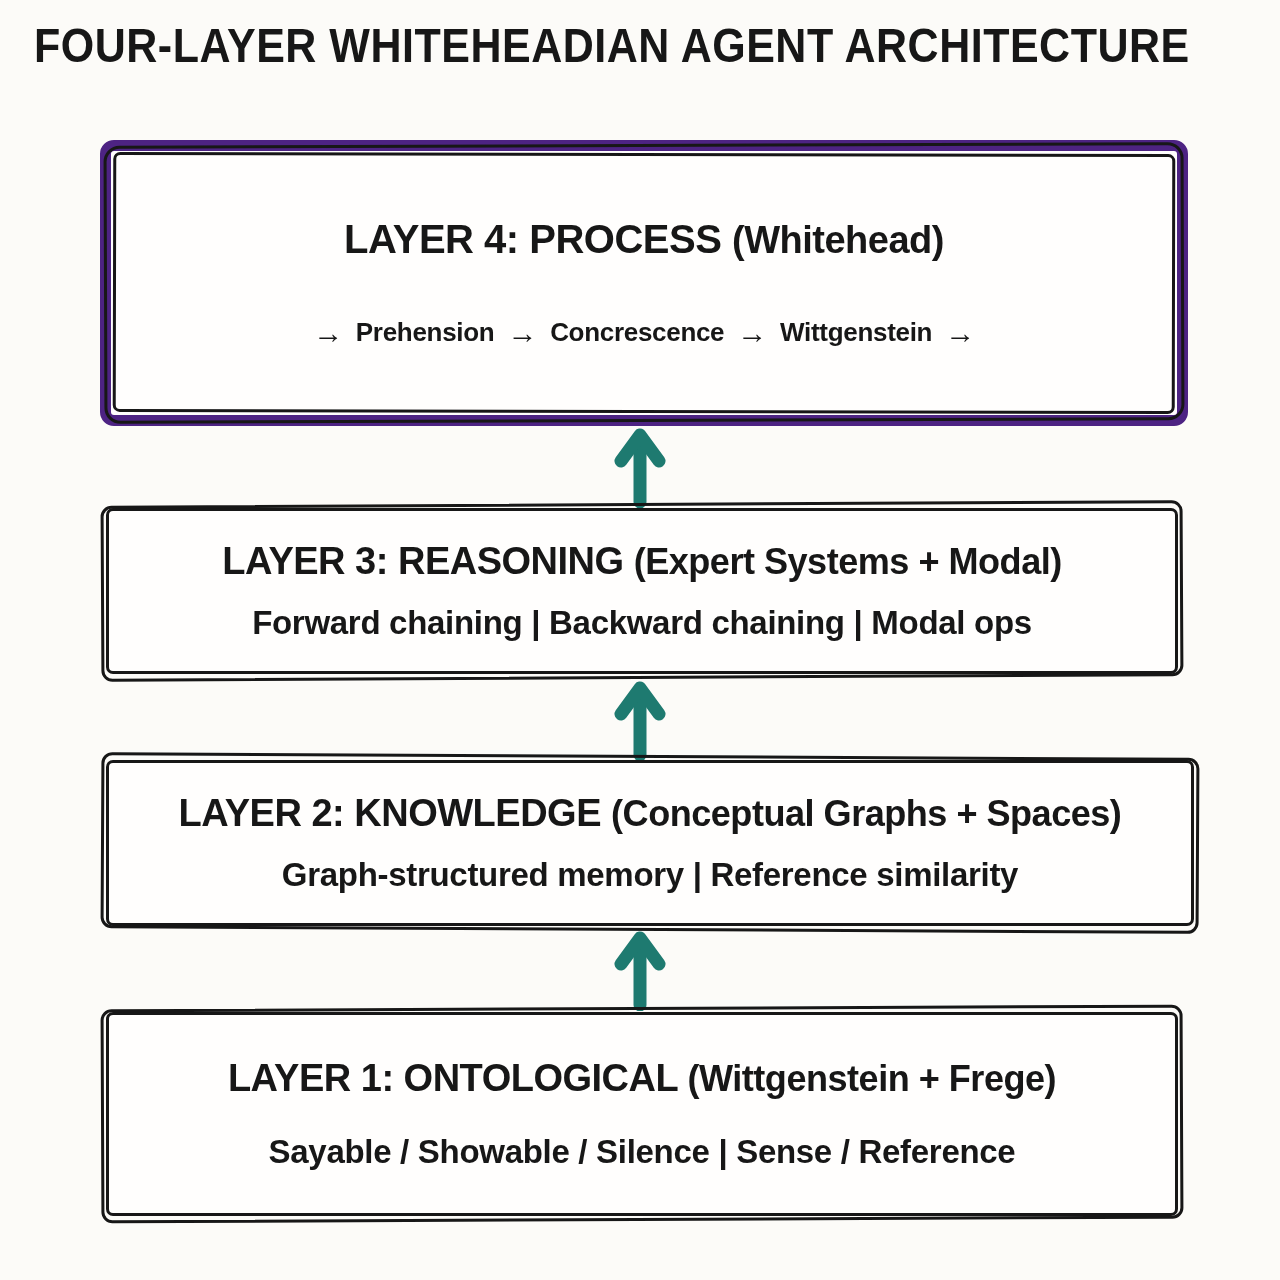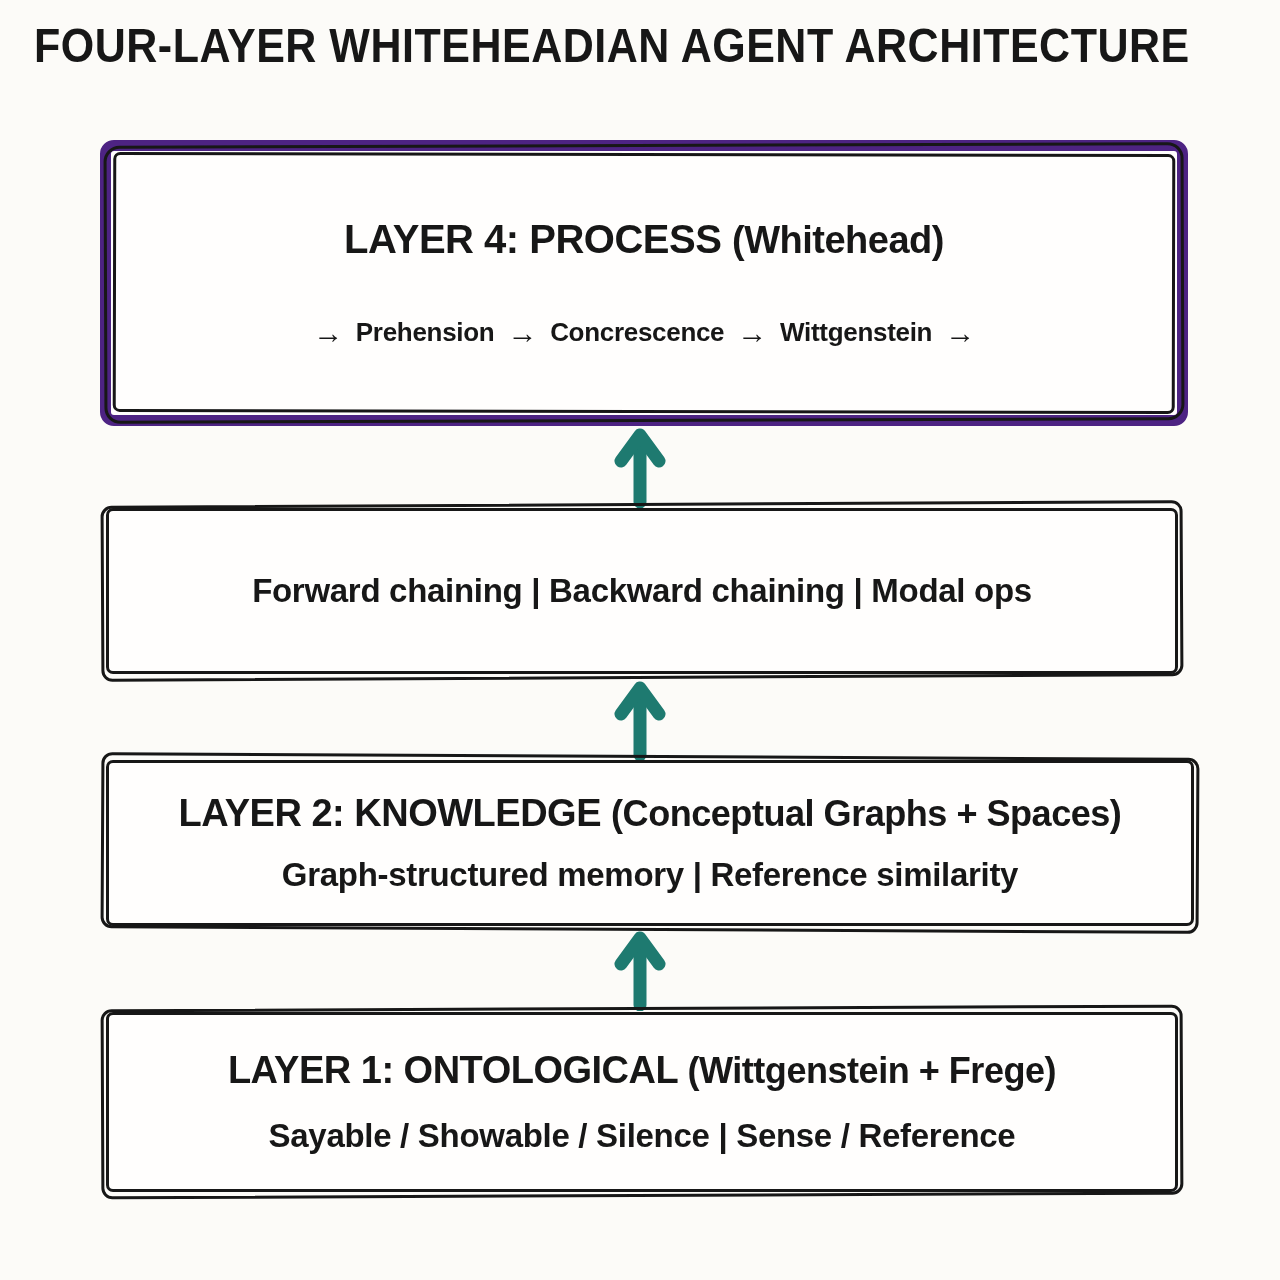--- a/index.html
+++ b/index.html
@@ -77,21 +77,21 @@
     inset: 2px;
     border: 3px solid var(--ink);
     border-radius: 7px;
     transform: rotate(0.12deg);
     pointer-events: none;
   }
 
   .layer4 { left: 100px; top: 140px; width: 1088px; height: 286px; }
   .layer3 { left: 106px; top: 508px; width: 1072px; height: 166px; }
   .layer2 { left: 106px; top: 760px; width: 1088px; height: 166px; }
-  .layer1 { left: 106px; top: 1012px; width: 1072px; height: 180px; }
+  .layer1 { left: 106px; top: 1012px; width: 1072px; height: 204px; }
 
   .box-heading {
     margin: 0;
     font-size: 38px;
     font-weight: 800;
     white-space: nowrap;
     text-align: center;
     letter-spacing: -0.5px;
   }
   .layer4 .box-heading { font-size: 40px; }
@@ -169,20 +169,21 @@
   </section>
 
   <div class="up-arrow up-arrow--1">
     <svg viewBox="0 0 64 84" aria-hidden="true">
       <path d="M32 78 L32 20"></path>
       <path d="M13 37 L32 11 L51 37"></path>
     </svg>
   </div>
 
   <section class="box layer3">
+    <h2 class="box-heading"><span>LAYER 3: REASONING</span> <span class="paren">(Expert Systems + Modal)</span></h2>
     <div class="detail">Forward chaining | Backward chaining | Modal ops</div>
   </section>
 
   <div class="up-arrow up-arrow--2">
     <svg viewBox="0 0 64 84" aria-hidden="true">
       <path d="M32 78 L32 20"></path>
       <path d="M13 37 L32 11 L51 37"></path>
     </svg>
   </div>
 

